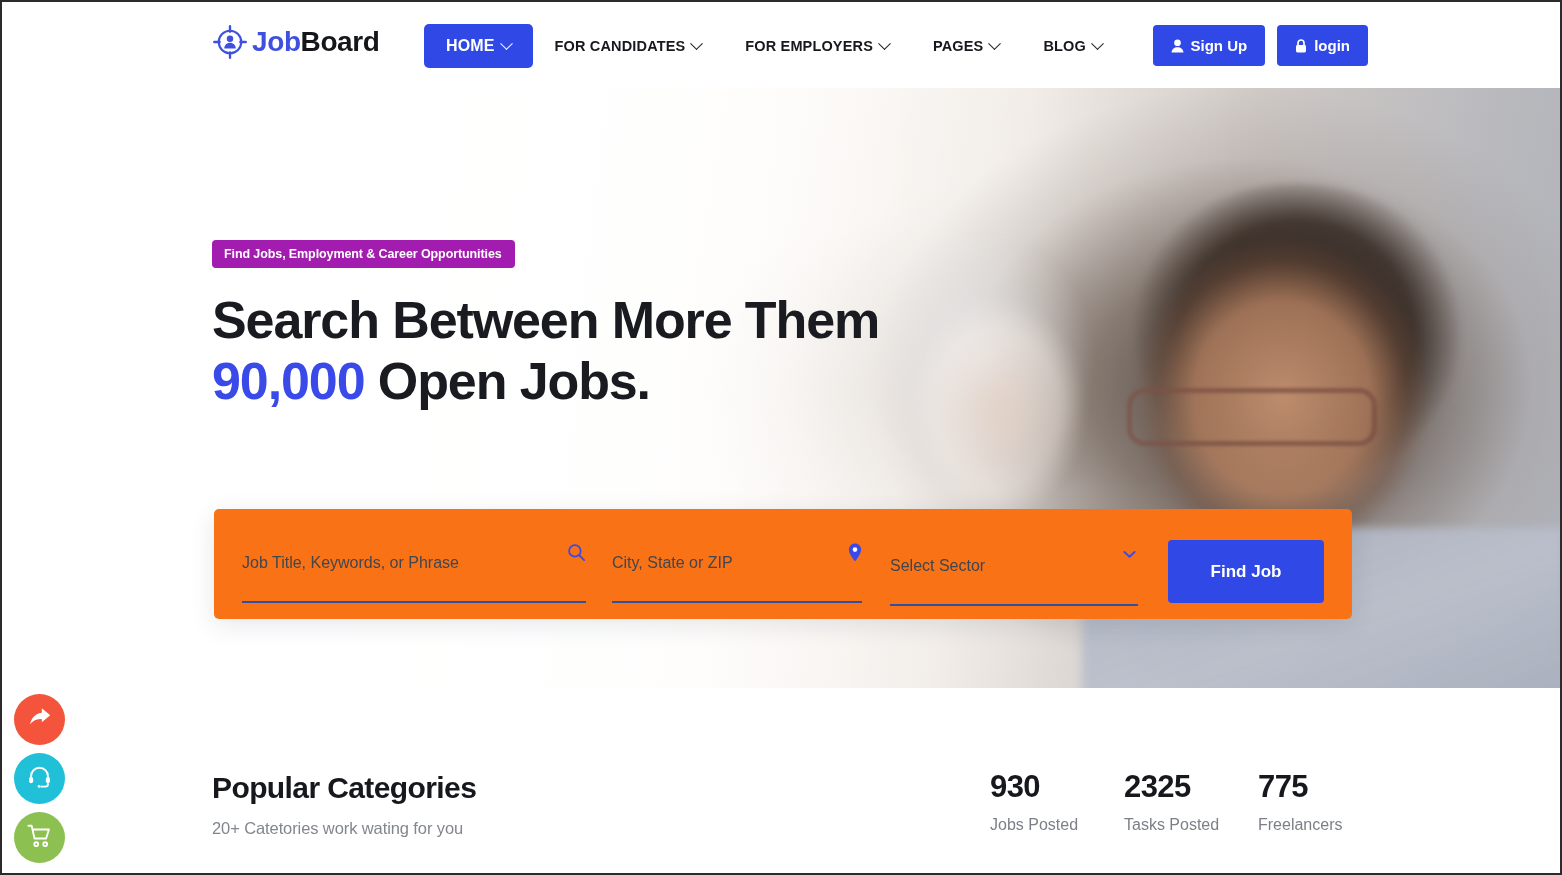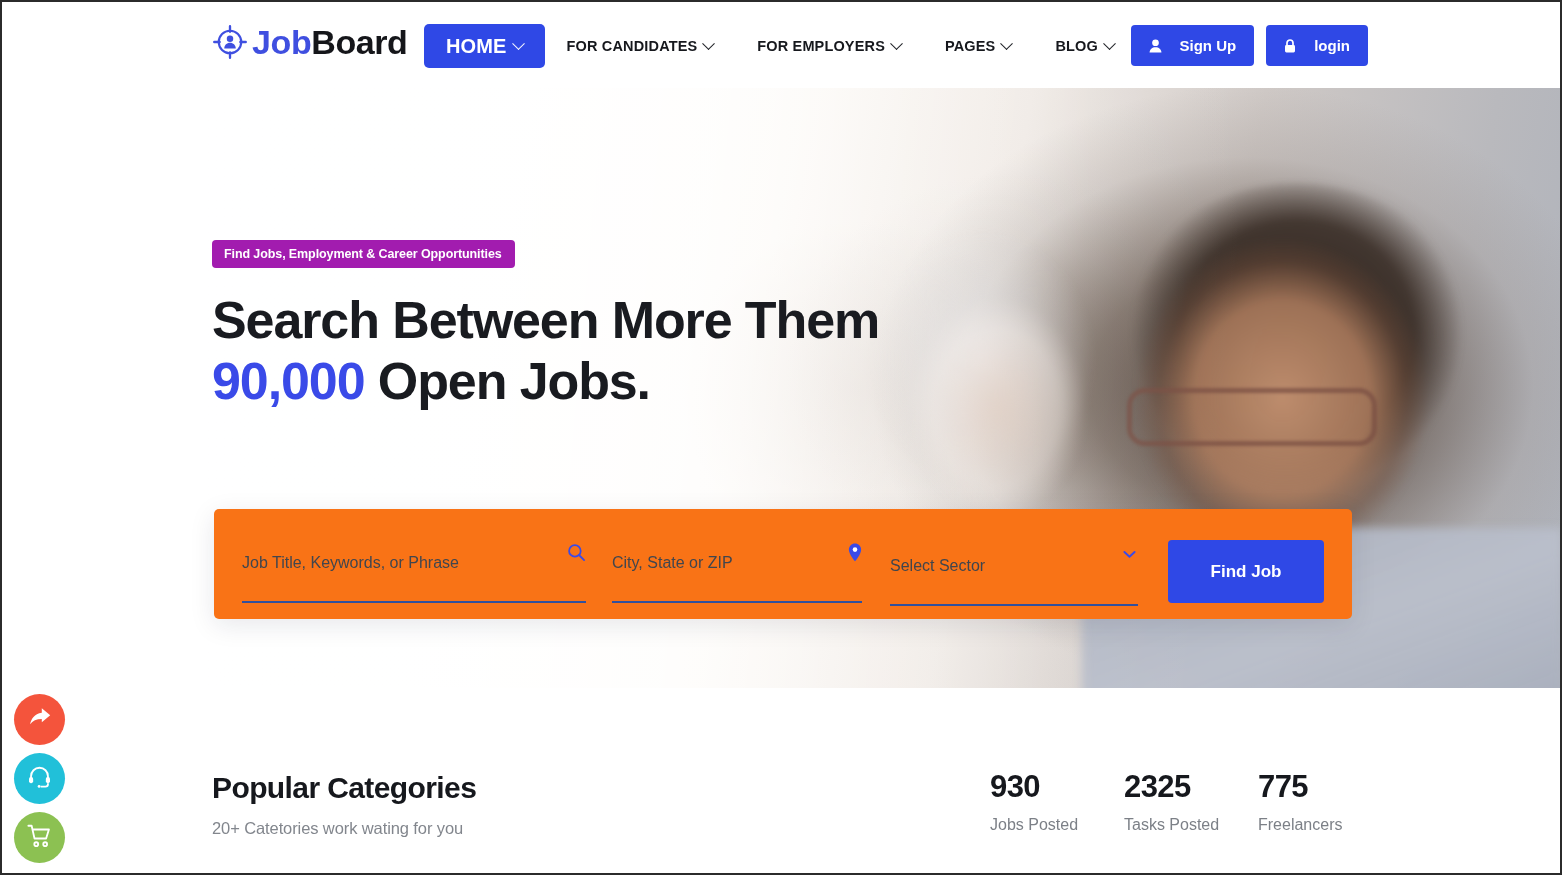--- a/index.html
+++ b/index.html
@@ -36,21 +36,21 @@
   .logo {
     position: absolute;
     left: 210px;
     top: 22px;
     display: flex;
     align-items: center;
     gap: 4px;
   }
   .logo-icon { width: 36px; height: 36px; display: block; }
   .logo-text {
-    font-size: 34px;
+    font-size: 28px;
     font-weight: 700;
     letter-spacing: -0.4px;
     line-height: 36px;
     white-space: nowrap;
   }
   .logo-text .job { color: #3f4fe0; }
   .logo-text .board { color: #15161a; }
 
   .nav {
     position: absolute;
@@ -73,21 +73,21 @@
     cursor: pointer;
     display: flex;
     align-items: center;
     gap: 7px;
   }
   .nav-item.active {
     background: #2f48e6;
     color: #ffffff;
     border-radius: 5px;
     padding: 0 22px;
-    font-size: 20px;
+    font-size: 16px;
   }
   .caret {
     display: inline-block;
     width: 9px; height: 9px;
     border-right: 1.8px solid currentColor;
     border-bottom: 1.8px solid currentColor;
     transform: rotate(45deg) translate(-2px, -2px);
     opacity: 0.95;
   }
 
@@ -103,21 +103,21 @@
     color: #fff;
     border: none;
     border-radius: 4px;
     height: 41px;
     padding: 8px 18px;
     font-size: 15px;
     font-weight: 700;
     font-family: "Liberation Sans", sans-serif;
     display: flex;
     align-items: center;
-    gap: 18px;
+    gap: 7px;
     cursor: pointer;
     white-space: nowrap;
   }
   .btn-auth svg { display: block; }
 
   
   .hero {
     position: absolute;
     top: 86px;
     left: 0;

